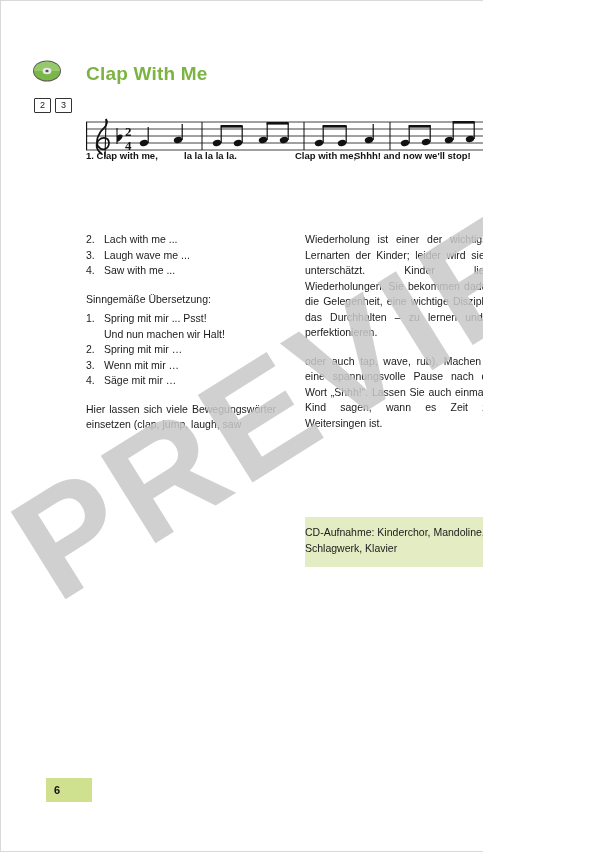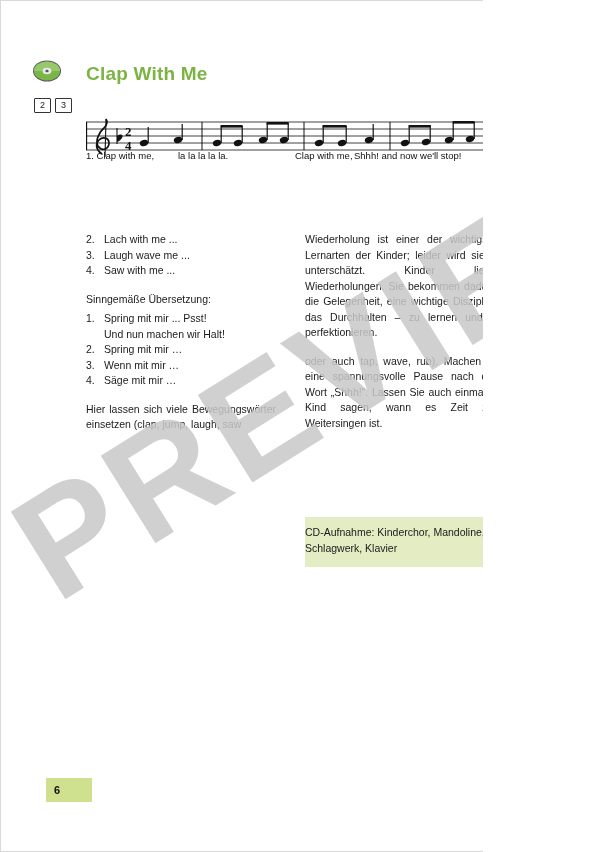--- a/index.html
+++ b/index.html
@@ -106,20 +106,21 @@
     left: 86px;
     top: 150px;
     width: 440px;
     font-size: 9.5px;
     color: #111;
     z-index: 10;
   }
   .lyrics-line span {
     position: absolute;
     white-space: nowrap;
+    font-weight: bold;
   }
 
   
   .credit {
     position: absolute;
     left: 86px;
     top: 194px;
     font-size: 8.2px;
     color: #1a1a1a;
     z-index: 10;
@@ -287,21 +288,21 @@
         <rect x="411.6" y="6" width="1.2" height="16"></rect>
       </g>
 
       <line x1="425" y1="8" x2="425" y2="36" stroke="#111" stroke-width="1"></line>
       <line x1="430" y1="8" x2="430" y2="36" stroke="#111" stroke-width="2.4"></line>
     </svg>
   </div>
 
   <div class="lyrics-line">
     <span style="left:0px">1. Clap with me,</span>
-    <span style="left:92px">la  la  la  la  la.</span>
+    <span style="left:98px">la  la  la  la  la.</span>
     <span style="left:209px">Clap with me,</span>
     <span style="left:268px">Shhh! and now we'll stop!</span>
   </div>
 
 
   <div class="col col-left">
     <div class="para">
       <div class="list-row">
         <span class="list-num">2.</span>
         <span>Lach with me ...</span>

